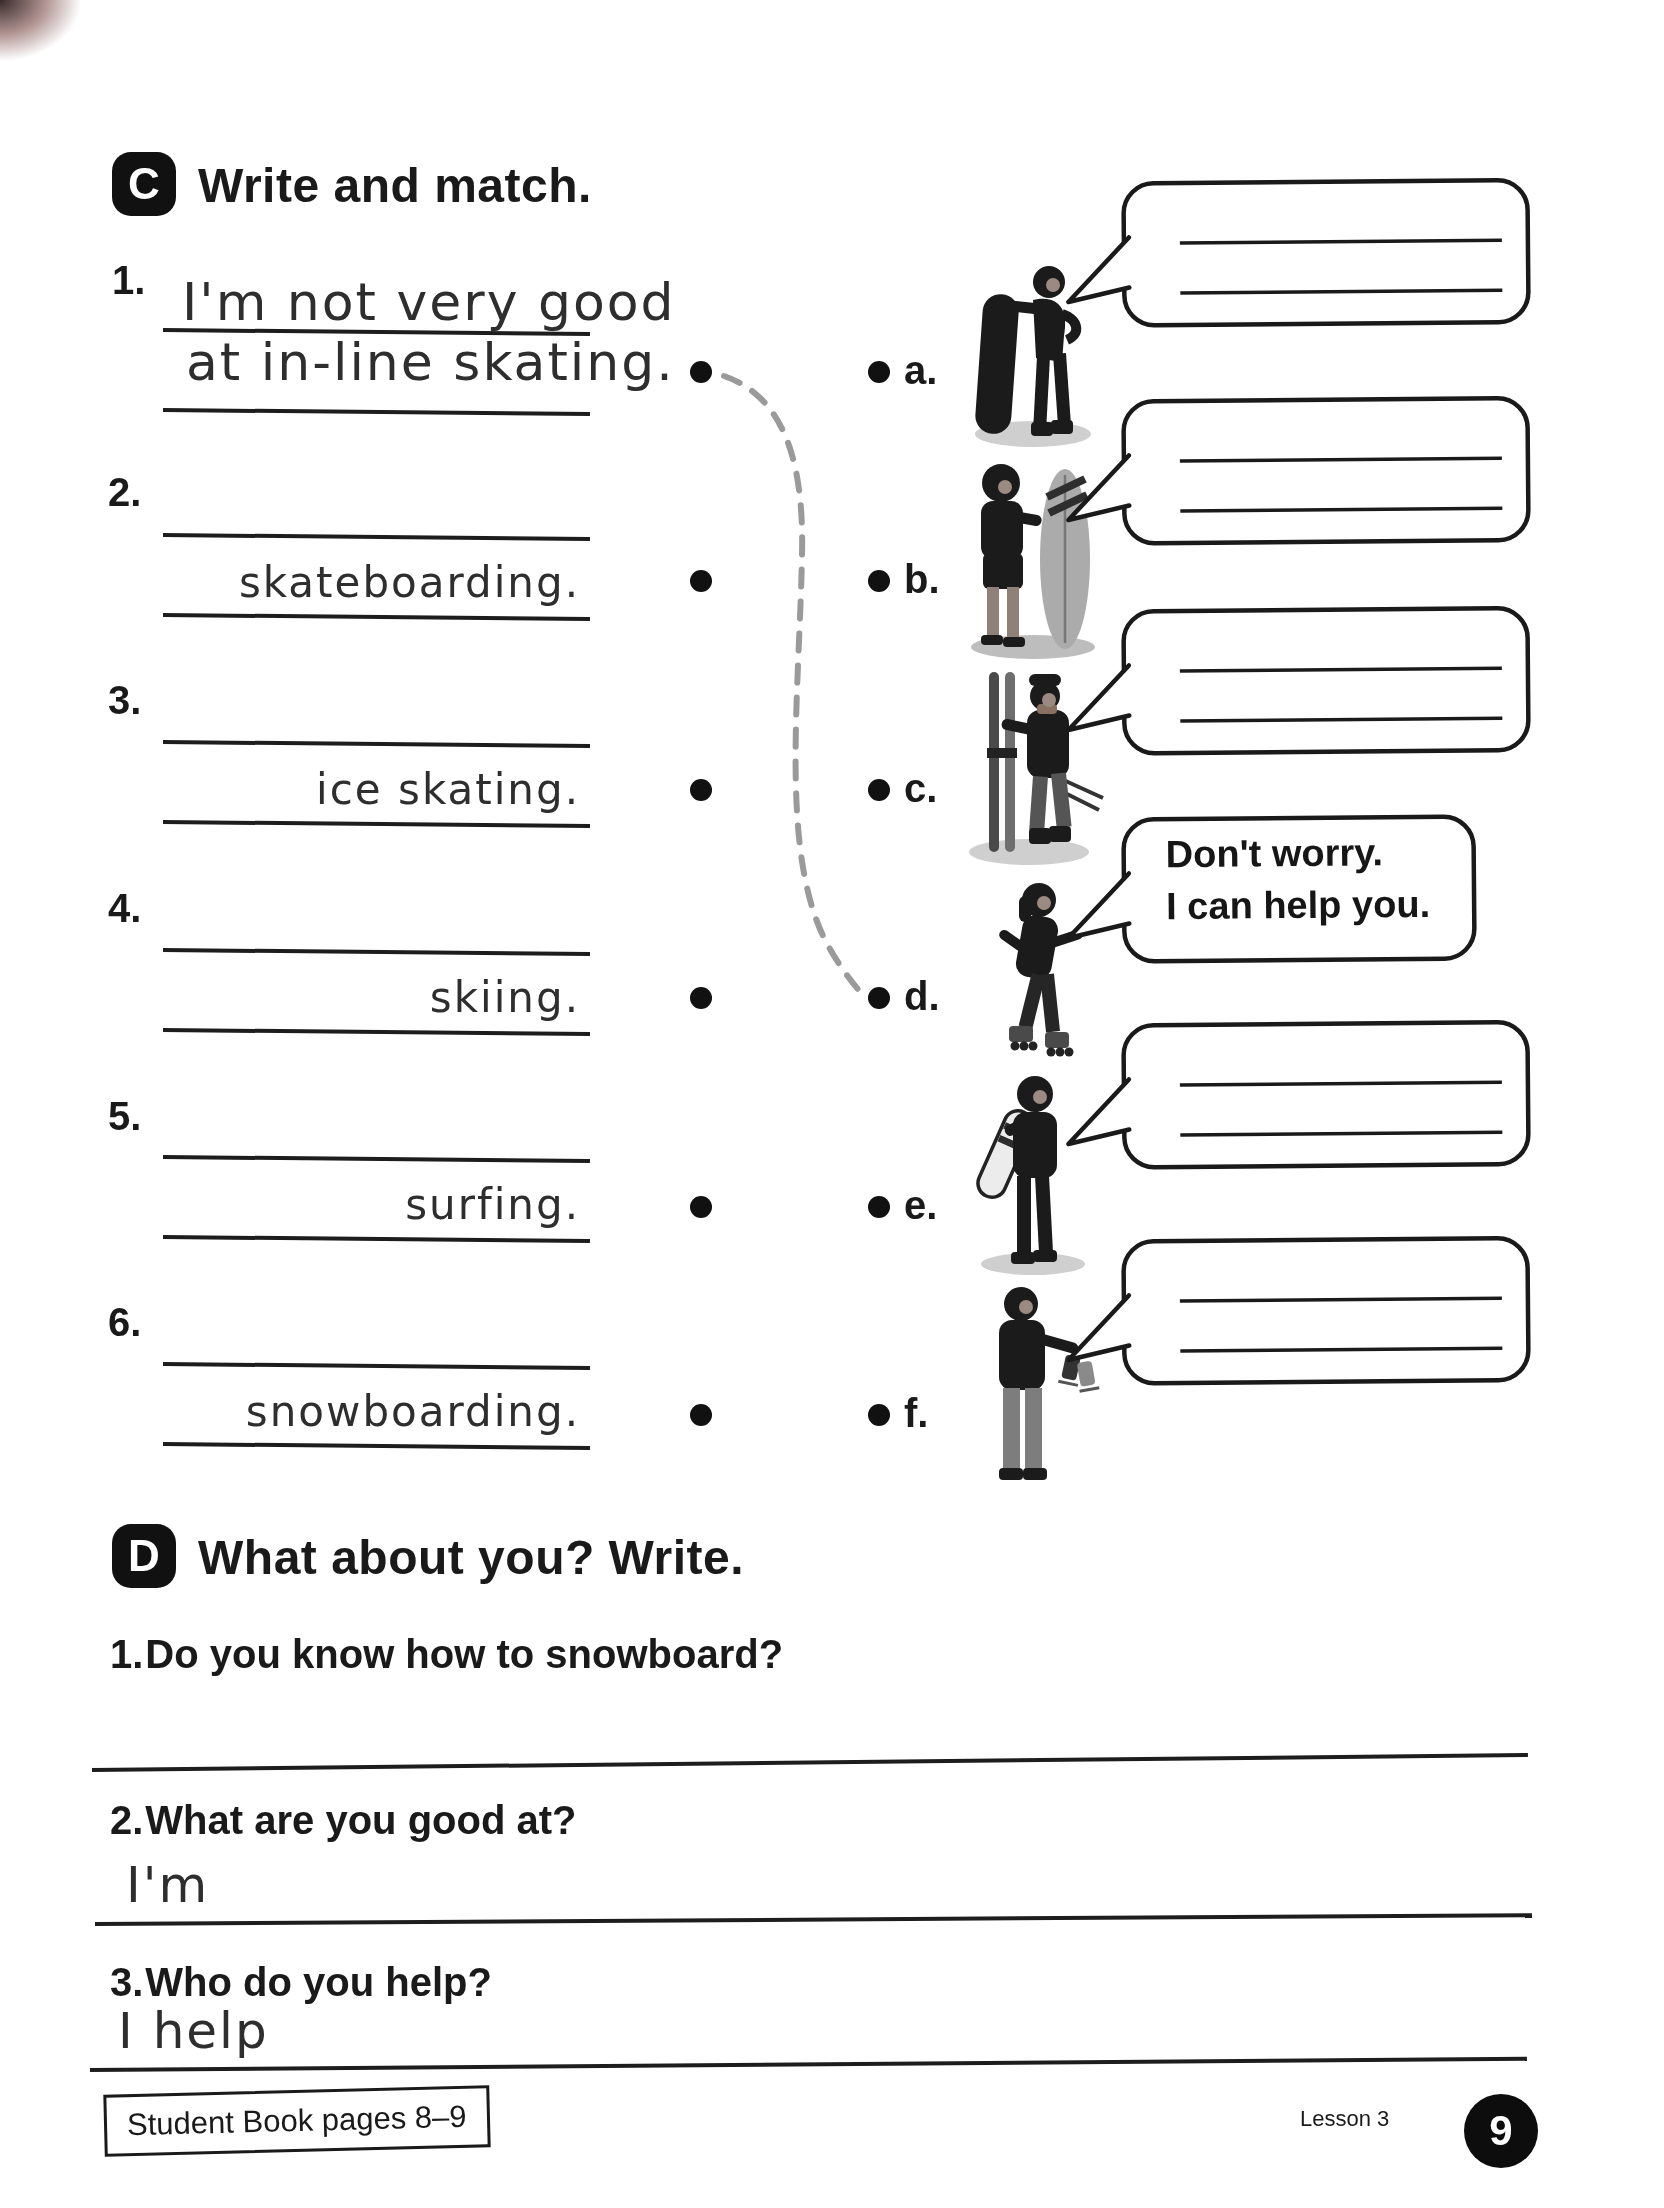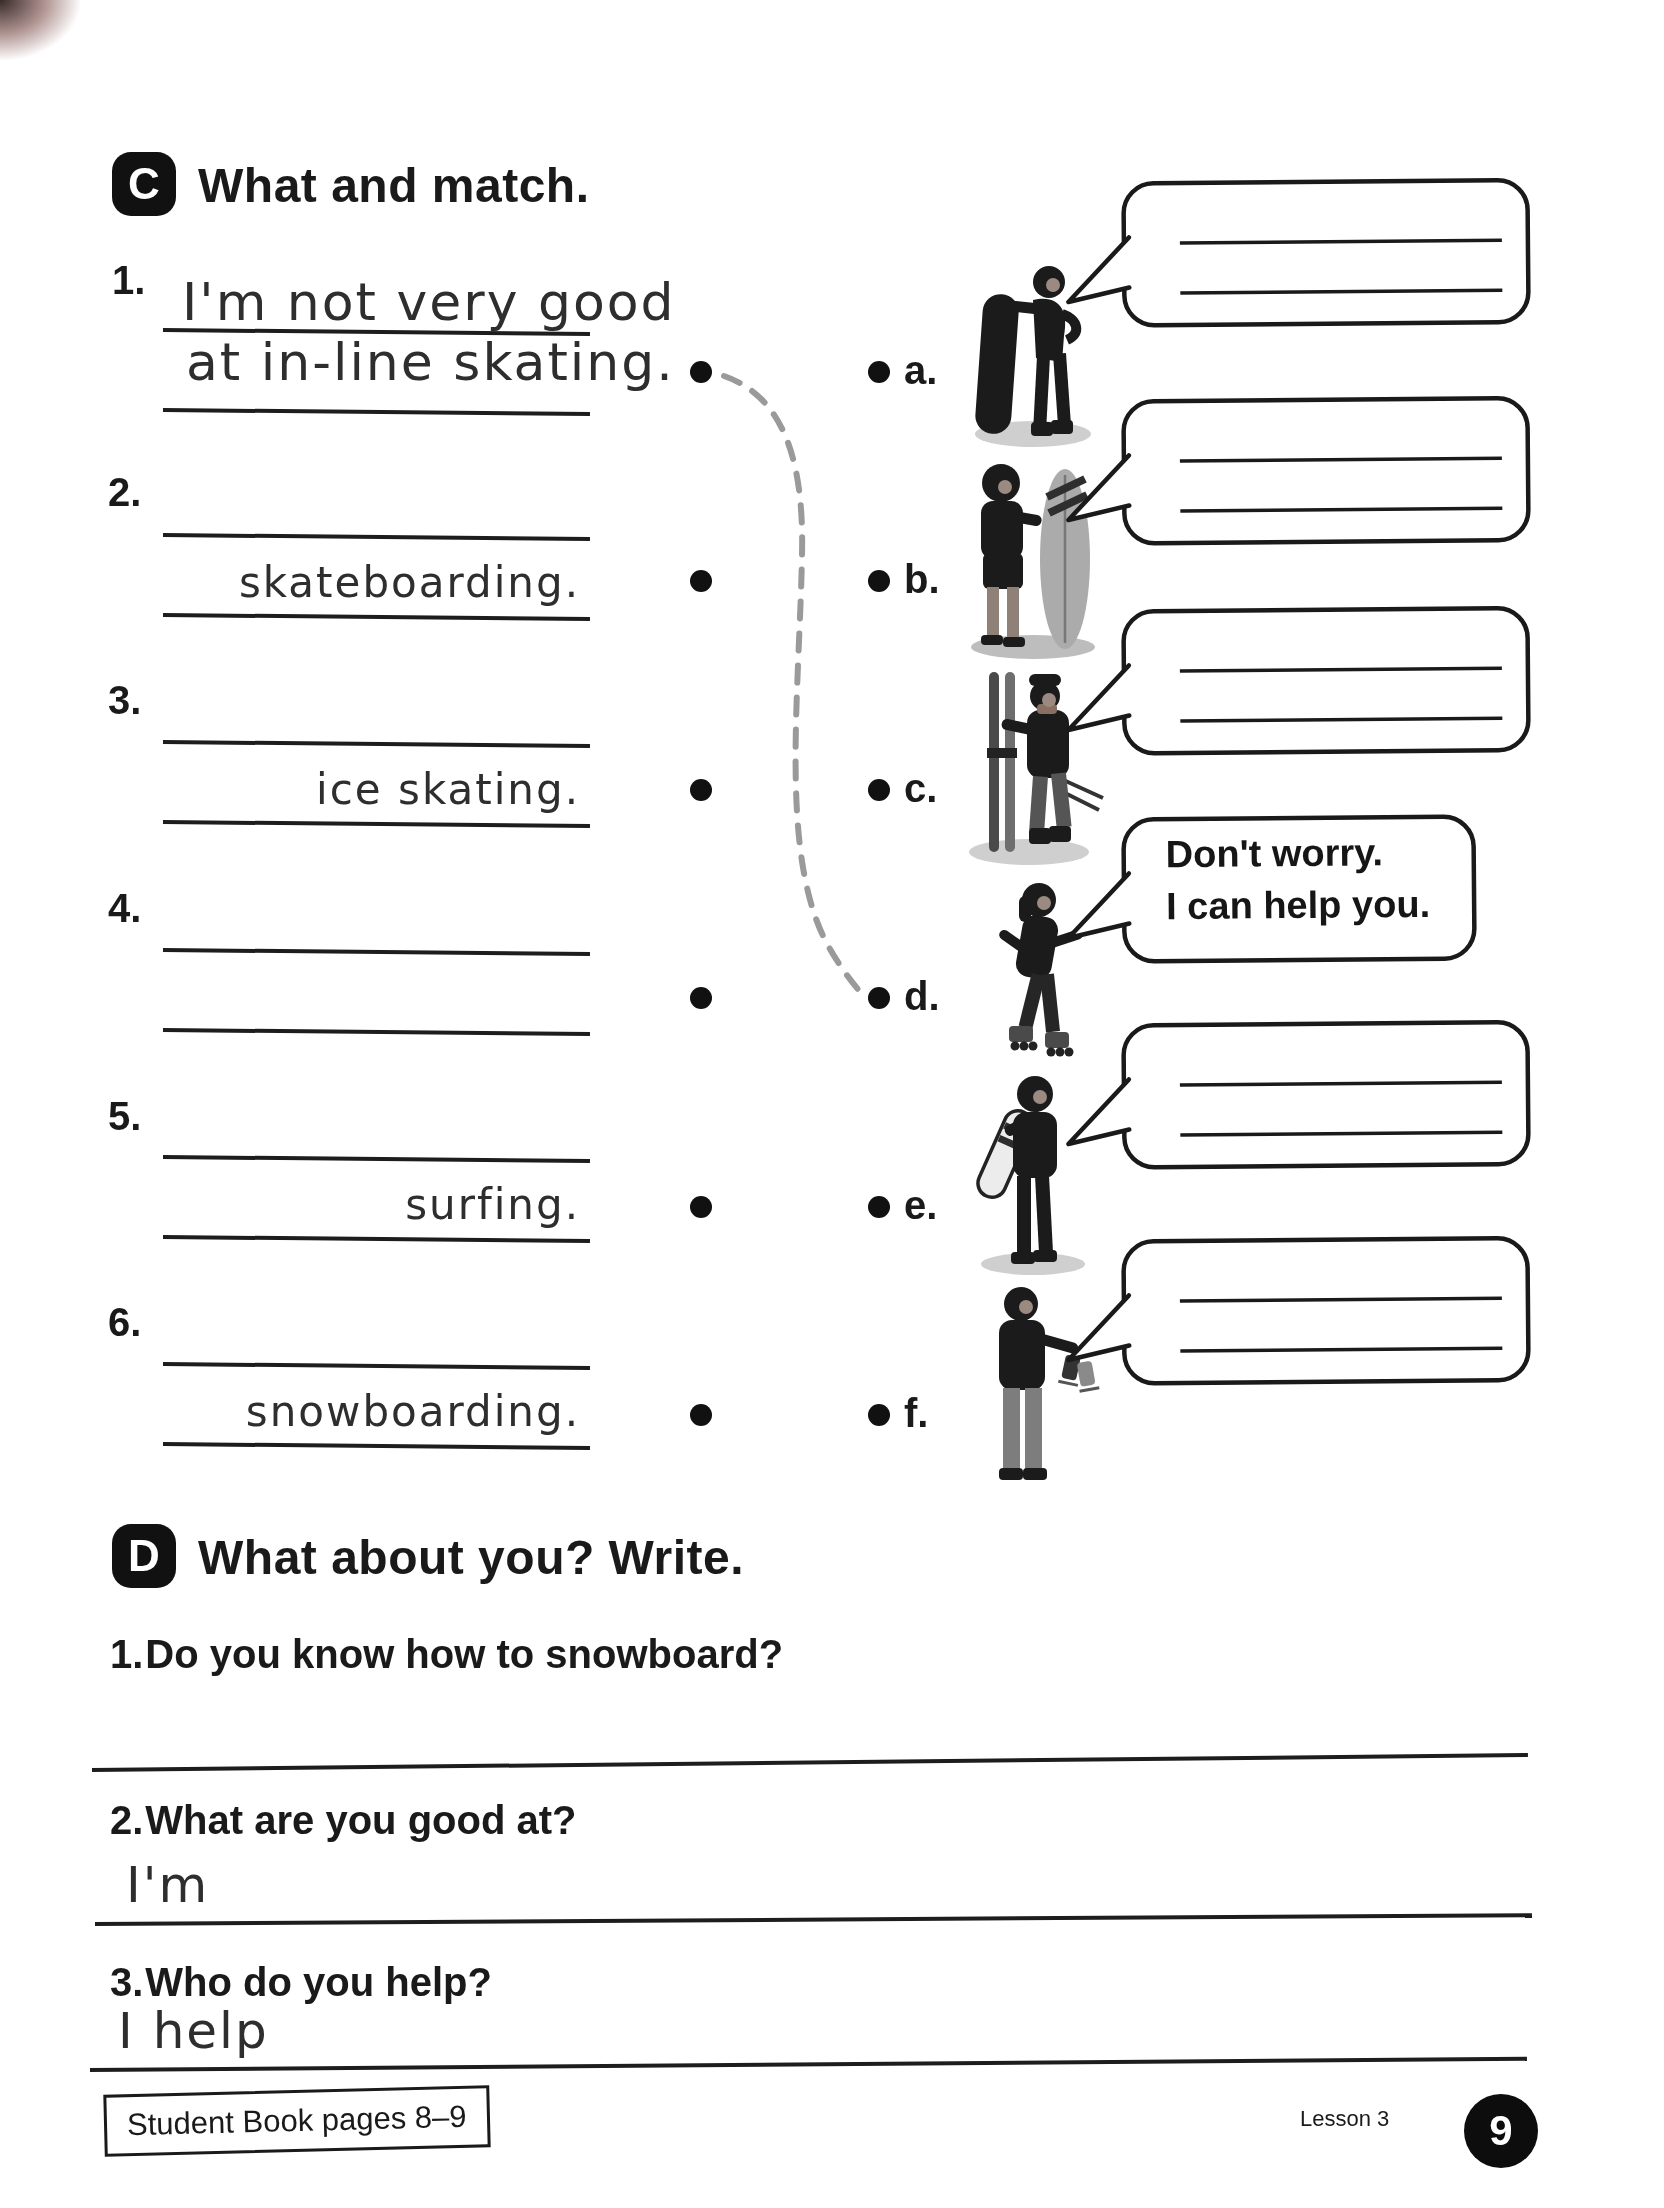--- a/index.html
+++ b/index.html
@@ -60,21 +60,21 @@
 </head>
 <body>
 
 <div id="page">
 
   <div class="abs" id="corner-artifact"></div>
 
   <div class="abs badge" style="left:112px;top:152px;">
     <span>C</span>
   </div>
-  <div class="abs sec-title" style="left:198px;top:158px;">What and match.</div>
+  <div class="abs sec-title" style="left:198px;top:158px;">Write and match.</div>
 
   <div class="abs item-num" style="left:112px;top:258px;">1.</div>
   <div class="abs item-num" style="left:108px;top:470px;">2.</div>
   <div class="abs item-num" style="left:108px;top:678px;">3.</div>
   <div class="abs item-num" style="left:108px;top:886px;">4.</div>
   <div class="abs item-num" style="left:108px;top:1094px;">5.</div>
   <div class="abs item-num" style="left:108px;top:1300px;">6.</div>
 
   <div class="abs hand" style="left:182px;top:272px;">I'm not very good</div>
   <div class="abs write-line" style="left:163px;top:328px;"></div>
@@ -83,20 +83,21 @@
 
   <div class="abs write-line" style="left:163px;top:533px;"></div>
   <div class="abs hand word-right" style="left:163px;top:558px;">skateboarding.</div>
   <div class="abs write-line" style="left:163px;top:613px;"></div>
 
   <div class="abs write-line" style="left:163px;top:740px;"></div>
   <div class="abs hand word-right" style="left:163px;top:765px;">ice skating.</div>
   <div class="abs write-line" style="left:163px;top:820px;"></div>
 
   <div class="abs write-line" style="left:163px;top:948px;"></div>
+  <div class="abs hand word-right" style="left:163px;top:973px;">skiing.</div>
   <div class="abs write-line" style="left:163px;top:1028px;"></div>
 
   <div class="abs write-line" style="left:163px;top:1155px;"></div>
   <div class="abs hand word-right" style="left:163px;top:1180px;">surfing.</div>
   <div class="abs write-line" style="left:163px;top:1235px;"></div>
 
   <div class="abs write-line" style="left:163px;top:1362px;"></div>
   <div class="abs hand word-right" style="left:163px;top:1387px;">snowboarding.</div>
   <div class="abs write-line" style="left:163px;top:1442px;"></div>
 

